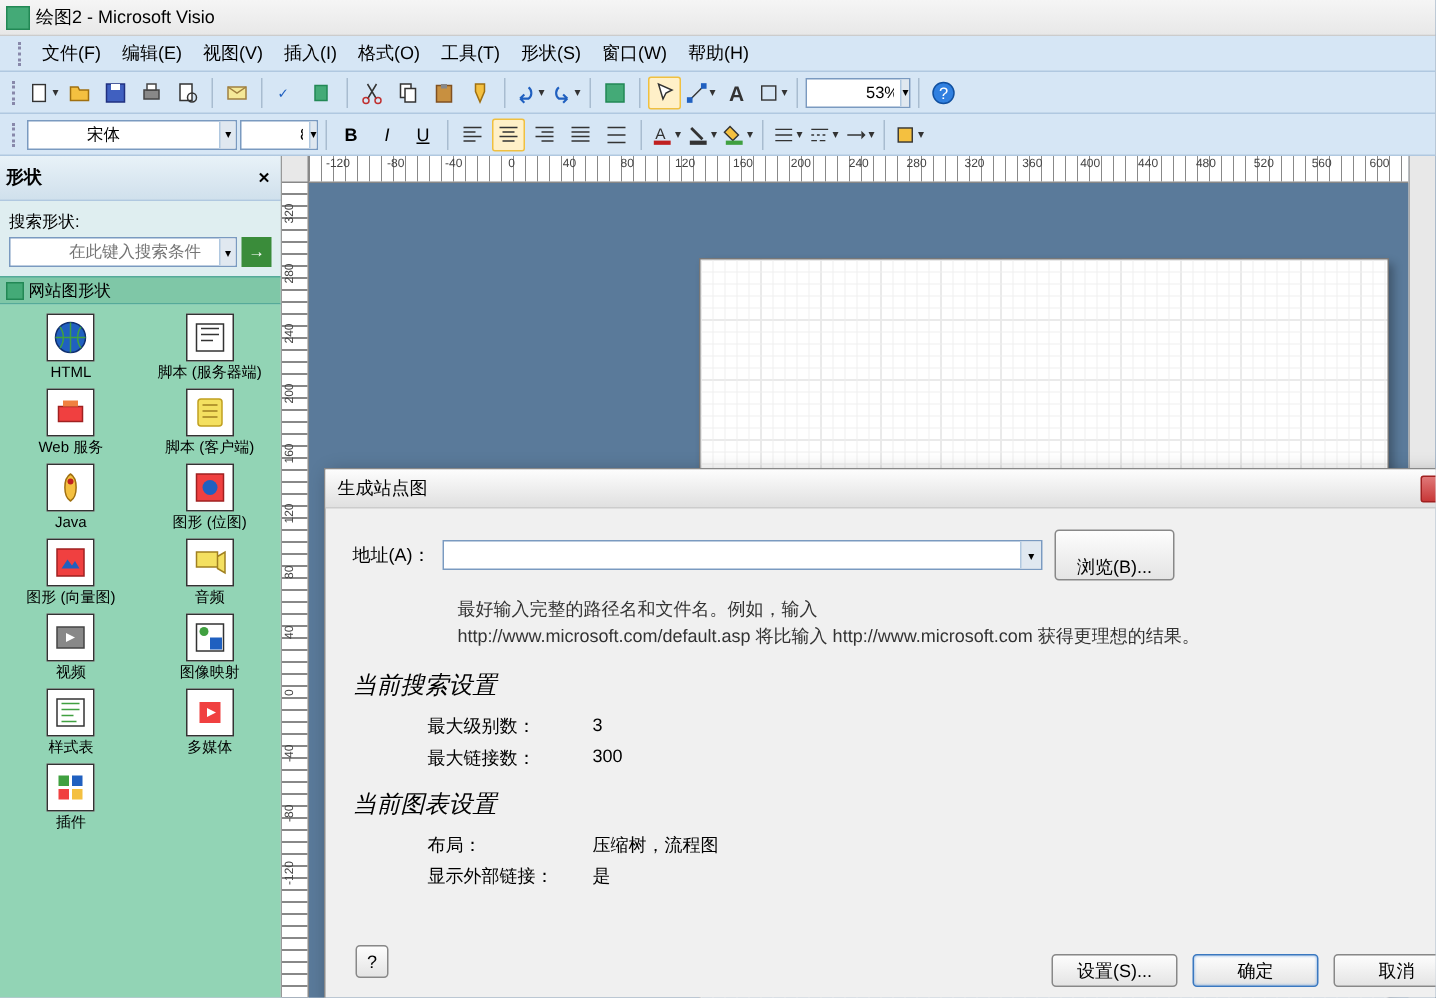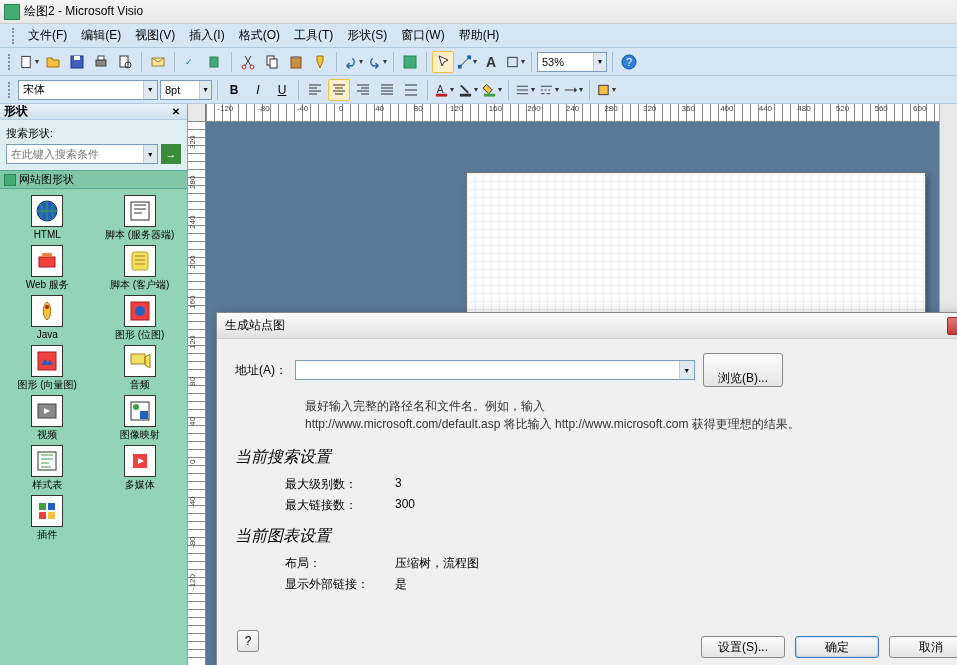--- a/index.html
+++ b/index.html
@@ -15,27 +15,27 @@
 .menubar .menuitem { padding: 2px 6px; cursor: default; font-size:12px; }
 .grips { width:4px; height:16px; border-left:2px dotted #88a; margin: 0 4px; }
 
 
 .toolbar { height: 28px; background: #d6e6f5; border-bottom:1px solid #b0c8e0; display:flex; align-items:center; padding-left:4px; gap:2px; }
 .tbtn { width:22px; height:22px; display:flex; align-items:center; justify-content:center; border:1px solid transparent; border-radius:2px; }
 .tbtn svg { width:16px; height:16px; }
 .tbtn.dd::after { content:"▾"; font-size:8px; color:#333; margin-left:1px; }
 .sep { width:1px; height:20px; background:#a8bcd0; margin:0 3px; }
 .combo { height:20px; display:flex; align-items:center; background:#fff; border:1px solid #7a9ac0; font-size:11px; }
-.combo input { border:none; outline:none; width:100%; padding:0 4px; font-size:11px; }
+.combo input { border:none; outline:none; width:100%; padding:0 4px; font-size:11px;margin-left:35px; }
 .combo .arrow { width:16px; height:18px; background:#e0e8f0; display:flex; align-items:center; justify-content:center; font-size:8px; border-left:1px solid #b0c8e0; }
 
 
 .mainarea { display:flex; height: calc(665px - 24px - 24px - 28px - 28px); }
 .shapepanel { width:188px; background:#dfeef0; border-right:1px solid #999; display:flex; flex-direction:column; }
-.shapepanel .hdr { height:16px; background:linear-gradient(#e8f2f8,#d0e0ec); display:flex; align-items:center; justify-content:space-between; padding:0 4px; border-bottom:1px solid #b0c8e0; font-size:12px; font-weight:bold; }
+.shapepanel .hdr { height:30px; background:linear-gradient(#e8f2f8,#d0e0ec); display:flex; align-items:center; justify-content:space-between; padding:0 4px; border-bottom:1px solid #b0c8e0; font-size:12px; font-weight:bold; }
 .shapepanel .closex { width:14px; height:14px; display:flex; align-items:center; justify-content:center; font-size:10px; }
 .searchshape { padding:6px; background:#dfeef0; }
 .searchshape .lbl { font-size:11px; margin-bottom:3px; }
 .searchshape .row { display:flex; gap:3px; }
 .searchshape .row .combo { flex:1; }
 .gobtn { width:20px; height:20px; background:#3a8c3a; display:flex; align-items:center; justify-content:center; color:#fff; font-size:11px; }
 .shapeset { background:#7fc7a7; padding:1px 4px; font-size:11px; border-top:1px solid #5a9; border-bottom:1px solid #5a9; display:flex; align-items:center; }
 .shapeset::before { content:""; width:10px; height:10px; background:#4a7; border:1px solid #285; margin-right:3px; }
 .shapegrid { flex:1; background:#92d4b5; padding:6px 2px; overflow-y:auto; display:grid; grid-template-columns:1fr 1fr; gap:4px 2px; align-content:start; }
 .shapecell { text-align:center; font-size:11px; }

